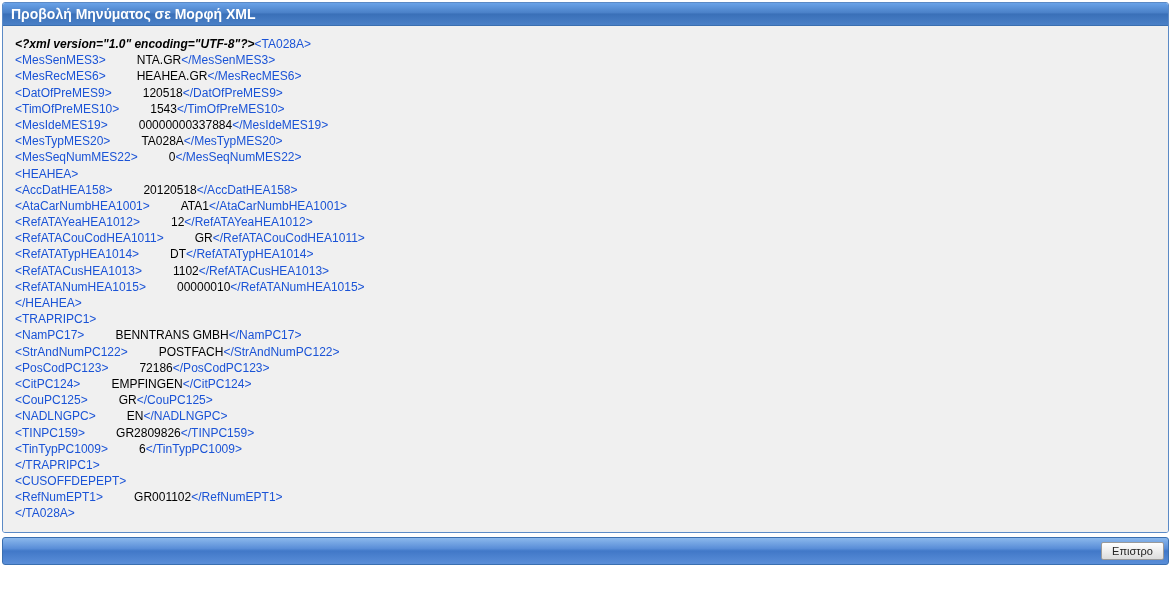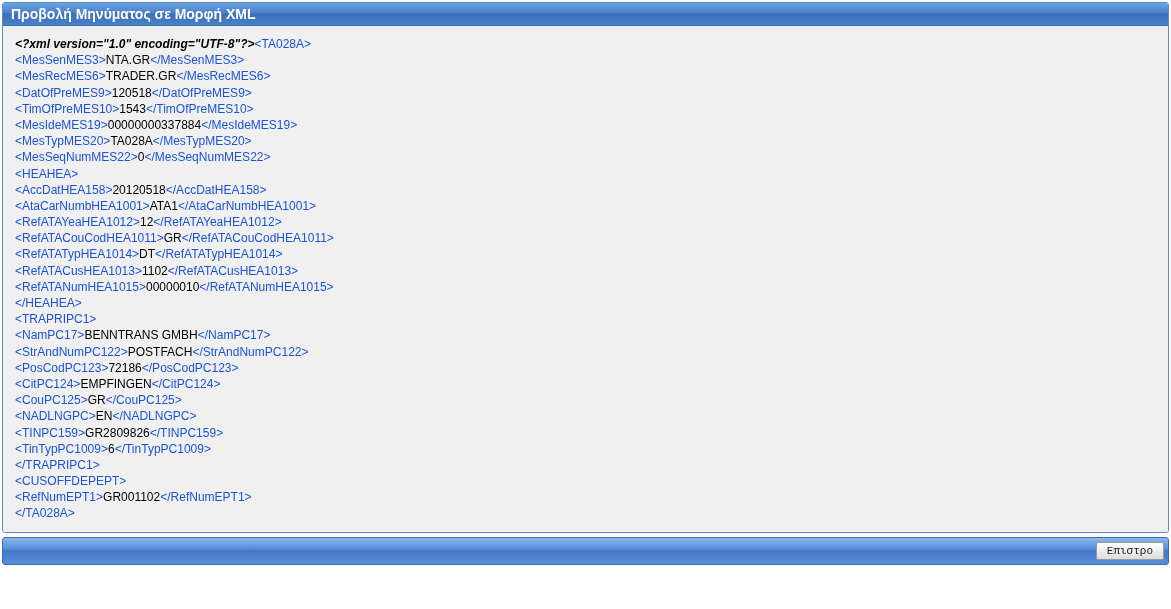--- a/index.html
+++ b/index.html
@@ -19,55 +19,55 @@
       border-bottom: 1px solid #3a6fb0;
     }
     .panel-body {
       background: #f0f0f0;
       padding: 10px 12px;
       line-height: 1.35;
       font-size: 12px;
     }
     .xml-decl { font-weight: bold; font-style: italic; color: #000; }
     .tag { color: #1a53d6; }
-    .val { color: #000; }
+    .val { color: #000; margin-left: 31px; }
     .bottom-bar {
       margin: 4px 2px 2px 2px;
       background: linear-gradient(to bottom, #8bb8ec 0%, #5a8ed8 40%, #4178c8 50%, #5a8ed8 100%);
       height: 28px;
       border: 1px solid #3a6fb0;
       border-radius: 3px;
       display: flex;
       justify-content: flex-end;
       align-items: center;
       padding: 0 4px;
     }
     .btn {
-      font-family: Liberation Mono, monospace;
+      font-family: Liberation Sans, sans-serif;
       font-size: 11px;
       background: linear-gradient(to bottom, #ffffff, #dcdcdc);
       border: 1px solid #9a9a9a;
       border-radius: 2px;
       padding: 2px 10px;
       cursor: pointer;
       color: #222;
     }
     .line { white-space: pre; }
   </style>
 </head>
 <body>
 
 <div class="panel">
   <div class="panel-header">
     <span>Προβολή Μηνύματος σε Μορφή XML</span>
   </div>
   <div class="panel-body" id="xml-body">
   <div class="line"><span class="xml-decl">&lt;?xml version="1.0" encoding="UTF-8"?&gt;</span><span class="tag">&lt;TA028A&gt;</span></div>
       <div class="line"><span class="tag">&lt;MesSenMES3&gt;</span><span class="val">NTA.GR</span><span class="tag">&lt;/MesSenMES3&gt;</span></div>
-      <div class="line"><span class="tag">&lt;MesRecMES6&gt;</span><span class="val">TRADER.GR</span><span class="tag">&lt;/MesRecMES6&gt;</span></div>
+      <div class="line"><span class="tag">&lt;MesRecMES6&gt;</span><span class="val">HEAHEA.GR</span><span class="tag">&lt;/MesRecMES6&gt;</span></div>
       <div class="line"><span class="tag">&lt;DatOfPreMES9&gt;</span><span class="val">120518</span><span class="tag">&lt;/DatOfPreMES9&gt;</span></div>
       <div class="line"><span class="tag">&lt;TimOfPreMES10&gt;</span><span class="val">1543</span><span class="tag">&lt;/TimOfPreMES10&gt;</span></div>
       <div class="line"><span class="tag">&lt;MesIdeMES19&gt;</span><span class="val">00000000337884</span><span class="tag">&lt;/MesIdeMES19&gt;</span></div>
       <div class="line"><span class="tag">&lt;MesTypMES20&gt;</span><span class="val">TA028A</span><span class="tag">&lt;/MesTypMES20&gt;</span></div>
       <div class="line"><span class="tag">&lt;MesSeqNumMES22&gt;</span><span class="val">0</span><span class="tag">&lt;/MesSeqNumMES22&gt;</span></div>
       <div class="line"><span class="tag">&lt;HEAHEA&gt;</span></div>
       <div class="line"><span class="tag">&lt;AccDatHEA158&gt;</span><span class="val">20120518</span><span class="tag">&lt;/AccDatHEA158&gt;</span></div>
       <div class="line"><span class="tag">&lt;AtaCarNumbHEA1001&gt;</span><span class="val">ATA1</span><span class="tag">&lt;/AtaCarNumbHEA1001&gt;</span></div>
       <div class="line"><span class="tag">&lt;RefATAYeaHEA1012&gt;</span><span class="val">12</span><span class="tag">&lt;/RefATAYeaHEA1012&gt;</span></div>
       <div class="line"><span class="tag">&lt;RefATACouCodHEA1011&gt;</span><span class="val">GR</span><span class="tag">&lt;/RefATACouCodHEA1011&gt;</span></div>

